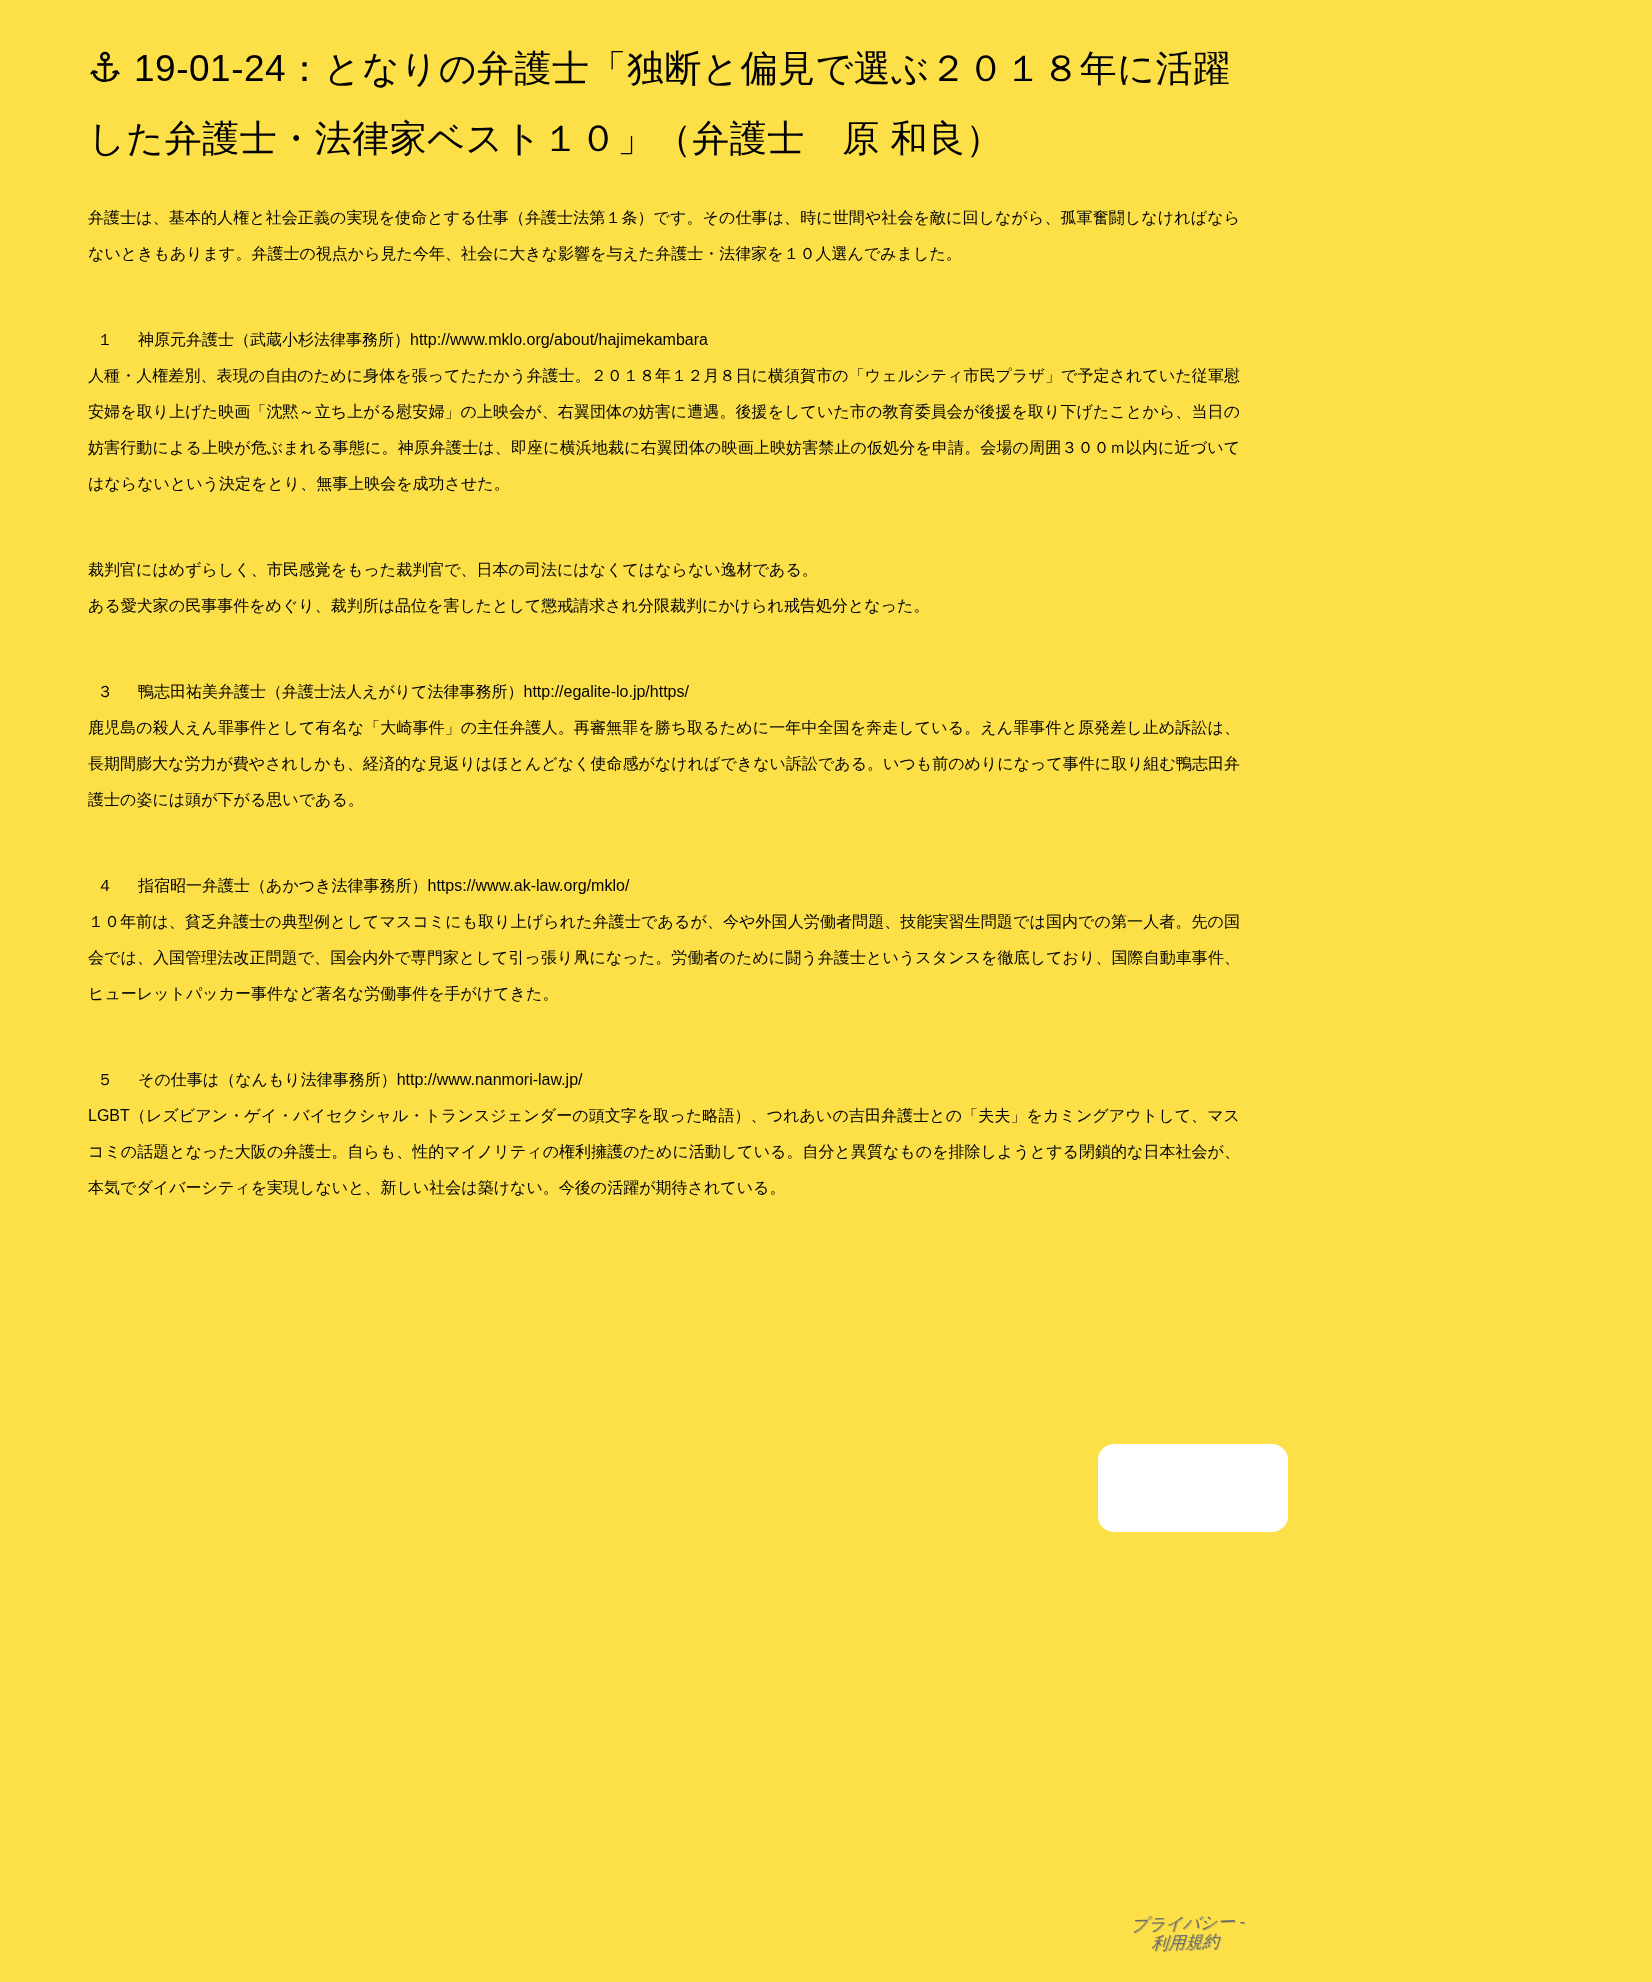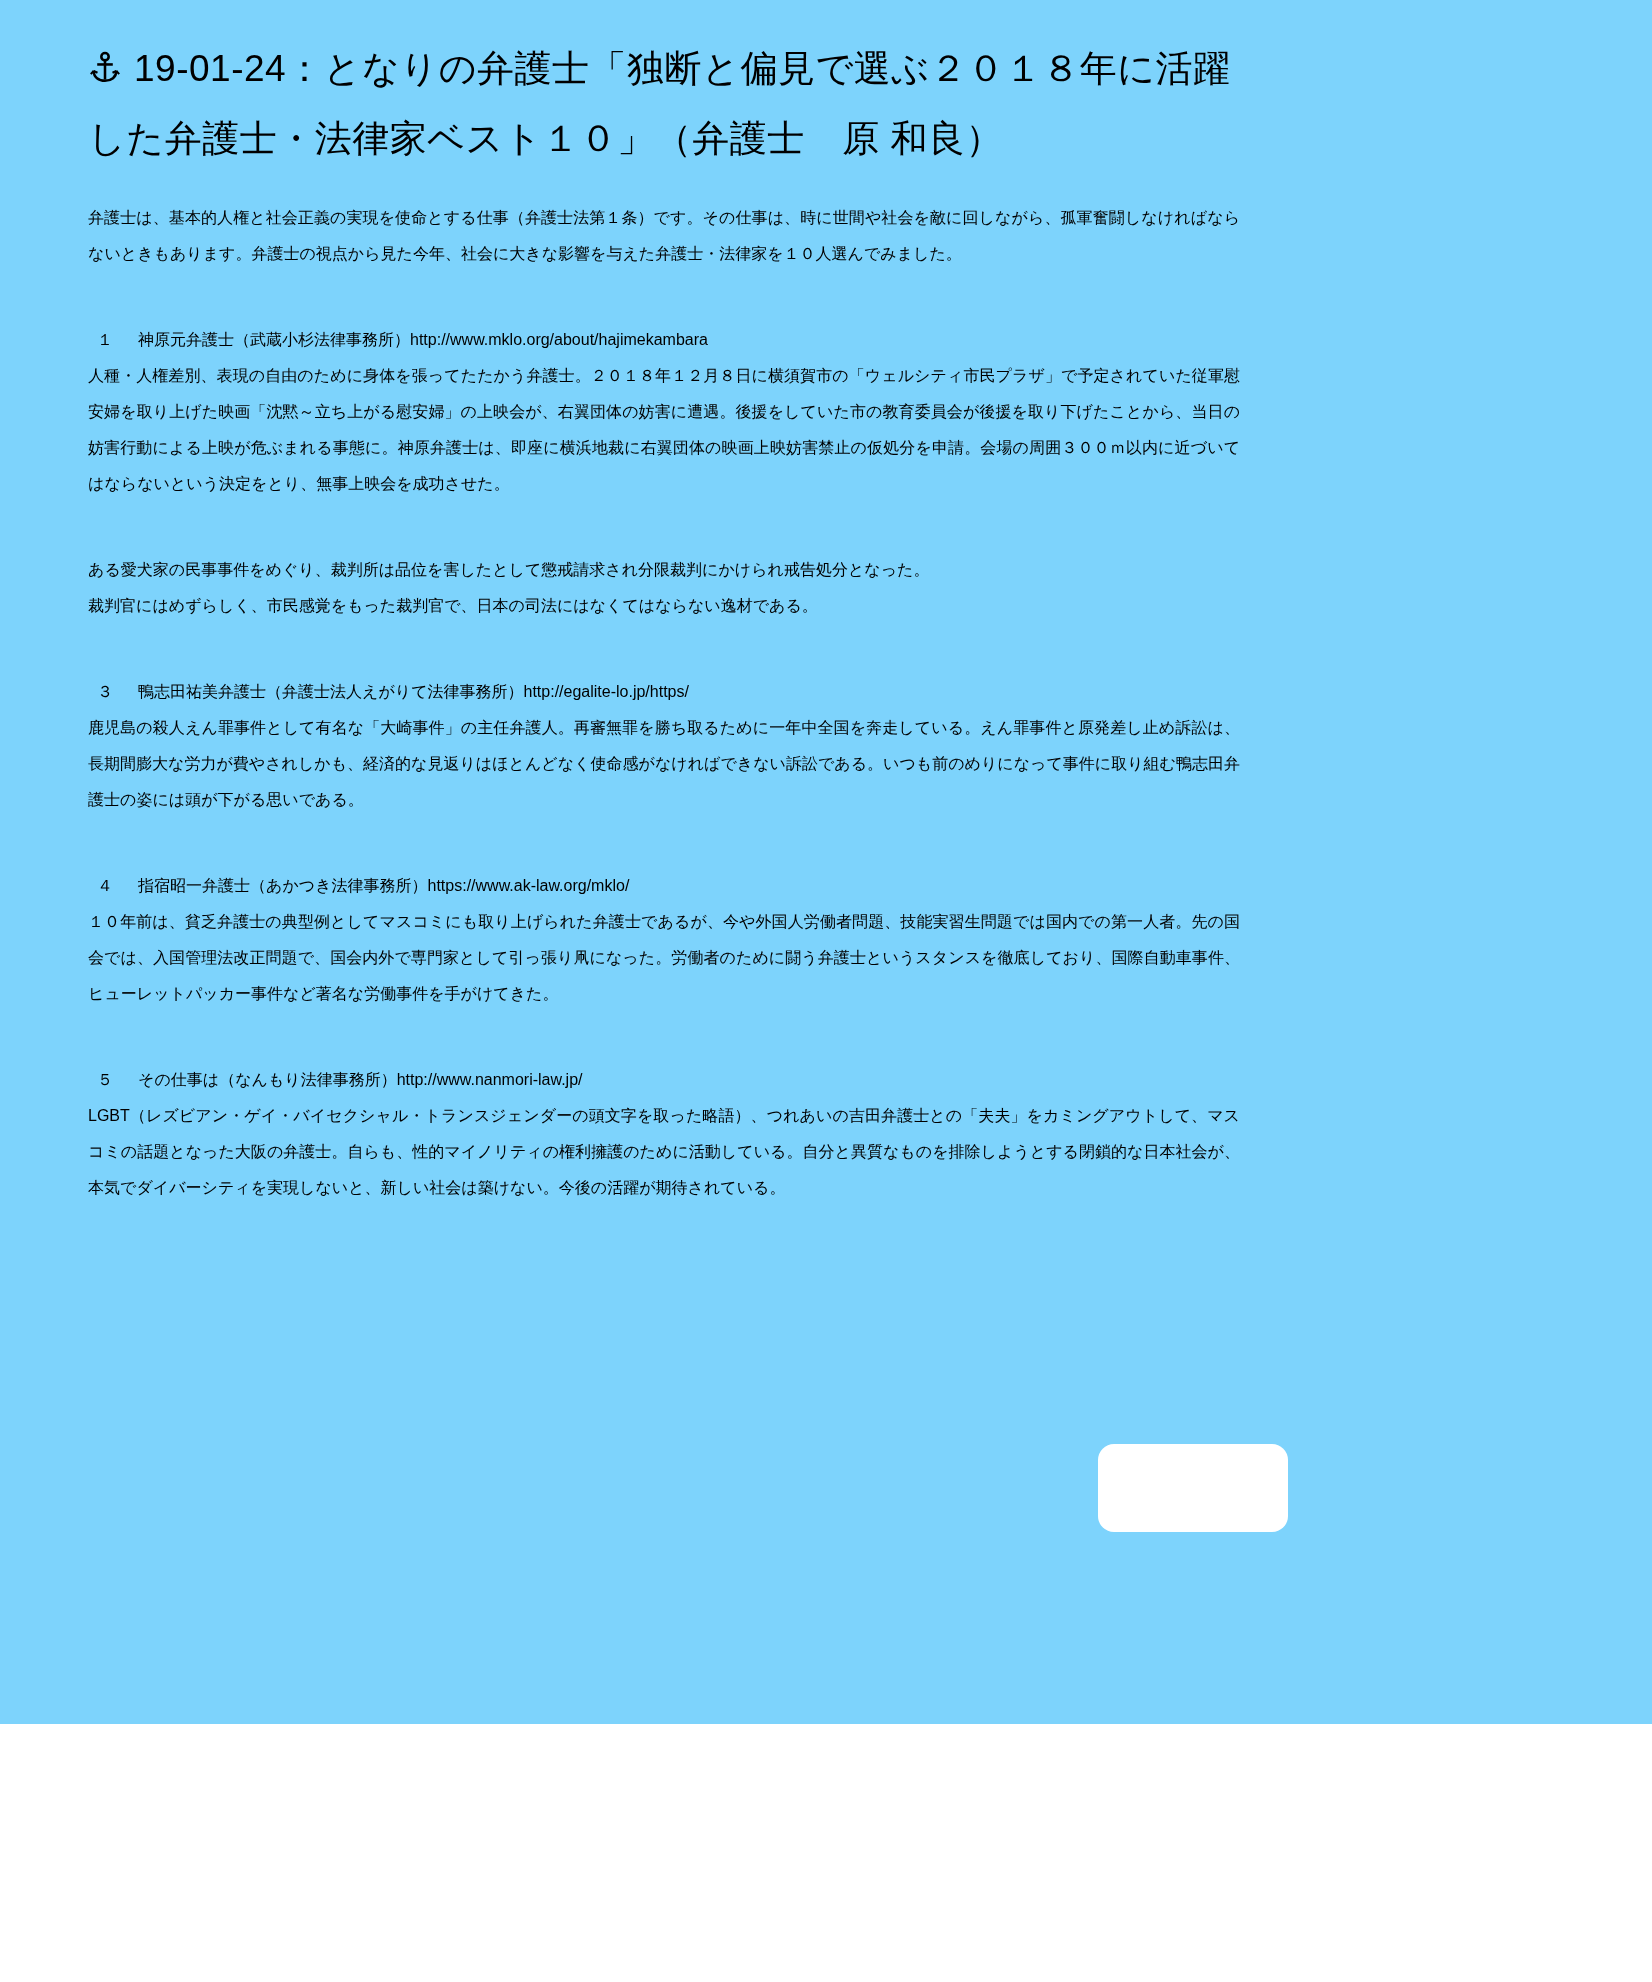--- a/index.html
+++ b/index.html
@@ -7,22 +7,22 @@
   body {
     width: 1652px;
     height: 1982px;
     background: #ffffff;
     color: #000000;
     font-family: "Liberation Sans", "DejaVu Sans", sans-serif;
   }
   .page {
     position: relative;
     width: 1652px;
-    height: 1724px;
-    background: #7dd3fc;
+    height: 1982px;
+    background: #fde047;
     overflow: hidden;
   }
   .content {
     position: absolute;
     left: 88px;
     top: 36px;
     width: 1152px;
   }
   .title {
     margin: 0;
@@ -99,22 +99,22 @@
     <p class="para heading">
       <span class="sec-num">１</span><span>神原元弁護士（武蔵小杉法律事務所）</span><span class="sec-url">http://www.mklo.org/about/hajimekambara</span>
     </p>
     <div class="sec-body">
             <p class="para">人種・人権差別、表現の自由のために身体を張ってたたかう弁護士。２０１８年１２月８日に横須賀市の「ウェルシティ市民プラザ」で予定されていた従軍慰安婦を取り上げた映画「沈黙～立ち上がる慰安婦」の上映会が、右翼団体の妨害に遭遇。後援をしていた市の教育委員会が後援を取り下げたことから、当日の妨害行動による上映が危ぶまれる事態に。神原弁護士は、即座に横浜地裁に右翼団体の映画上映妨害禁止の仮処分を申請。会場の周囲３００ｍ以内に近づいてはならないという決定をとり、無事上映会を成功させた。</p>
           </div>
   </section>
 
   <section class="section">
     <div class="sec-body">
+            <p class="para">裁判官にはめずらしく、市民感覚をもった裁判官で、日本の司法にはなくてはならない逸材である。</p>
             <p class="para">ある愛犬家の民事事件をめぐり、裁判所は品位を害したとして懲戒請求され分限裁判にかけられ戒告処分となった。</p>
-            <p class="para">裁判官にはめずらしく、市民感覚をもった裁判官で、日本の司法にはなくてはならない逸材である。</p>
           </div>
   </section>
 
   <section class="section">
     <p class="para heading">
       <span class="sec-num">３</span><span>鴨志田祐美弁護士（弁護士法人えがりて法律事務所）</span><span class="sec-url">http://egalite-lo.jp/https/</span>
     </p>
     <div class="sec-body">
             <p class="para">鹿児島の殺人えん罪事件として有名な「大崎事件」の主任弁護人。再審無罪を勝ち取るために一年中全国を奔走している。えん罪事件と原発差し止め訴訟は、長期間膨大な労力が費やされしかも、経済的な見返りはほとんどなく使命感がなければできない訴訟である。いつも前のめりになって事件に取り組む鴨志田弁護士の姿には頭が下がる思いである。</p>
           </div>

